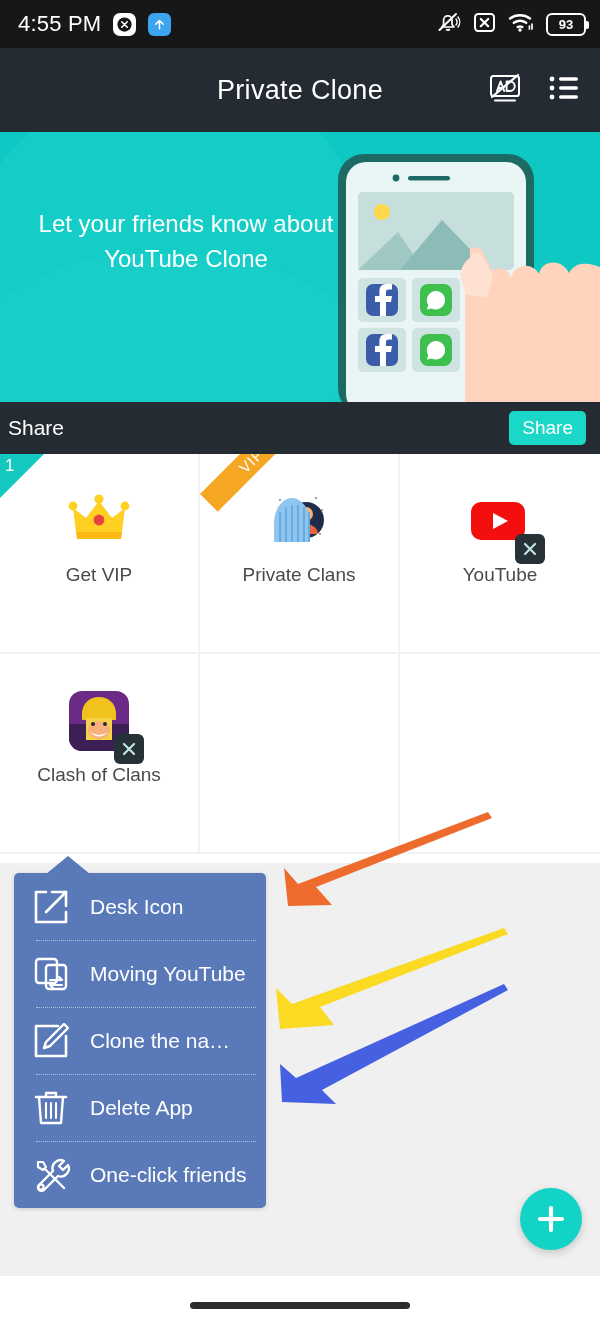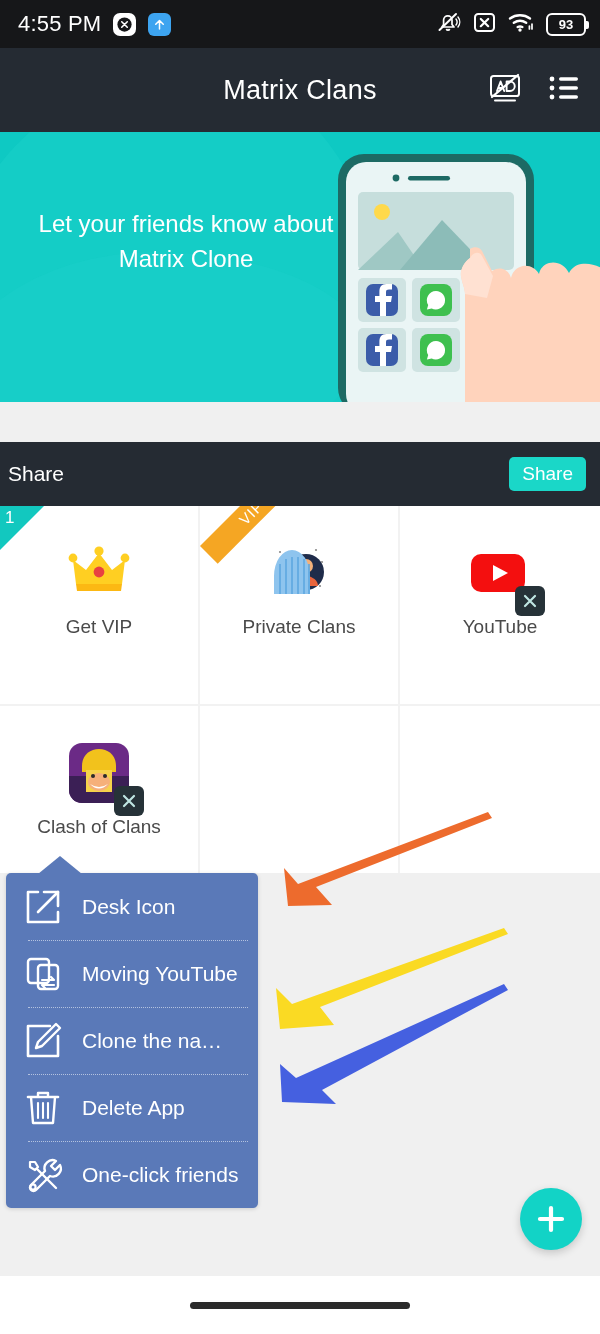--- a/index.html
+++ b/index.html
@@ -61,22 +61,22 @@
   }
   .banner-text {
     position:absolute; left:36px; top:74px; width:300px;
     color:#fff; font-size:24px; line-height:1.46; font-weight:400;
     text-align:center;
   }
   .banner-art{ position:absolute; right:0; top:0; width:280px; height:270px; }
 
   
   .sharebar {
-    height:64px; background:#252b33; display:flex; align-items:center;
-    justify-content:space-between; padding:0 14px 0 8px;margin-top:40px;
+    height:52px; background:#252b33; display:flex; align-items:center;
+    justify-content:space-between; padding:0 14px 0 8px;
   }
   .sharebar-label{ color:#fff; font-size:21px; }
   .share-btn{
     background:#1ad7c8; color:#fff; font-size:19px; border:none;
     padding:6px 13px; border-radius:5px; cursor:pointer;
   }
 
   
   .grid-wrap{ background:#fff; height:409px; position:relative; }
   .grid{ display:grid; grid-template-columns:repeat(3,1fr); }
@@ -110,21 +110,21 @@
     background:#263238; border-radius:6px; display:flex;
     align-items:center; justify-content:center;
   }
 
   
   .gray-area{ background:#f0f0f0; position:absolute; left:0; right:0;
     top:873px; bottom:58px; }
 
   
   .ctx-menu{
-    position:absolute; left:6px; top:873px; width:252px;
+    position:absolute; left:14px; top:873px; width:252px;
     background:#5a79b8; border-radius:5px; z-index:20;
     box-shadow:0 1px 4px rgba(0,0,0,.15);
   }
   .ctx-pointer{
     position:absolute; top:-17px; left:32px; width:0;height:0;
     border-left:22px solid transparent; border-right:22px solid transparent;
     border-bottom:18px solid #5a79b8;
   }
   .ctx-item{
     display:flex; align-items:center; gap:16px; height:67px;
@@ -200,21 +200,21 @@
           <path d="M24 13 v5 M21.4 15 v3" stroke="#fff" stroke-width="1.7" stroke-linecap="round"></path>
         </svg>
       </span>
       <span class="batt">
         <span>93</span>
       </span>
     </div>
   </div>
 
   <div class="appbar">
-    <div class="appbar-title">Matrix Clans</div>
+    <div class="appbar-title">Private Clone</div>
     <div class="appbar-actions">
       <span>
         <svg width="34" height="32" viewBox="0 0 34 32">
           <rect x="3" y="4" width="28" height="20" rx="2.6" fill="none" stroke="#fff" stroke-width="2"></rect>
           <path d="M9 19 L12.6 9.5 L16.2 19 M10.4 16 h4.5" fill="none" stroke="#fff" stroke-width="1.9" stroke-linecap="round" stroke-linejoin="round"></path>
           <path d="M18.6 19 V9.5 h3.4 a4.7 4.7 0 0 1 0 9.5 Z" fill="none" stroke="#fff" stroke-width="1.9" stroke-linejoin="round"></path>
           <path d="M4 25 L30 3" stroke="#fff" stroke-width="2.2" stroke-linecap="round"></path>
           <path d="M7 28.5 h20" stroke="#fff" stroke-width="2" stroke-linecap="round"></path>
         </svg>
       </span>
@@ -227,21 +227,21 @@
           <circle cx="4" cy="23" r="2.4" fill="#fff"></circle>
             <rect x="11" y="21.3" width="19" height="3.4" rx="1.7" fill="#fff"></rect>
         </svg>
       </span>
     </div>
   </div>
 
   <div class="banner">
     <div class="blob"></div>
     <div class="blob2"></div>
-    <div class="banner-text">Let your friends know about Matrix Clone</div>
+    <div class="banner-text">Let your friends know about YouTube Clone</div>
     <svg class="banner-art" viewBox="0 0 280 270">
 
       <rect x="18" y="22" width="196" height="260" rx="26" fill="#1d6a64"></rect>
       <rect x="26" y="30" width="180" height="252" rx="20" fill="#eaf5f5"></rect>
       <circle cx="76" cy="46" r="3.4" fill="#1d6a64"></circle>
       <rect x="88" y="44" width="42" height="4.4" rx="2.2" fill="#1d6a64"></rect>
 
       <rect x="38" y="60" width="156" height="78" rx="5" fill="#c6dedc"></rect>
       <circle cx="62" cy="80" r="8" fill="#ffd94a"></circle>
       <path d="M38 138 L78 100 L104 138 Z" fill="#9fc8c4"></path>

